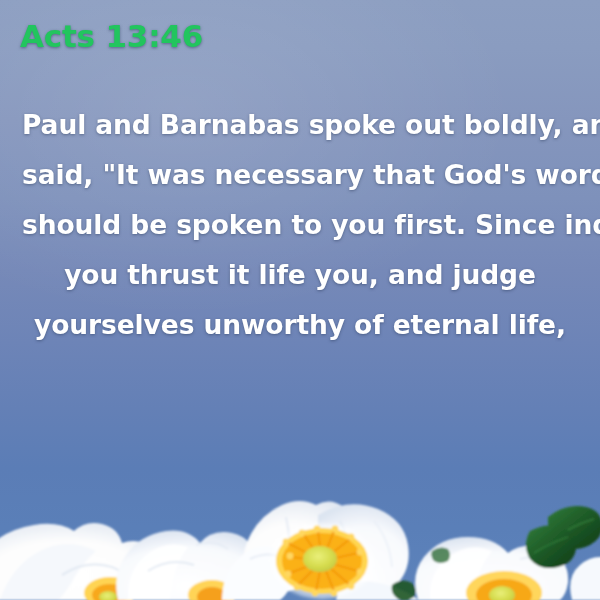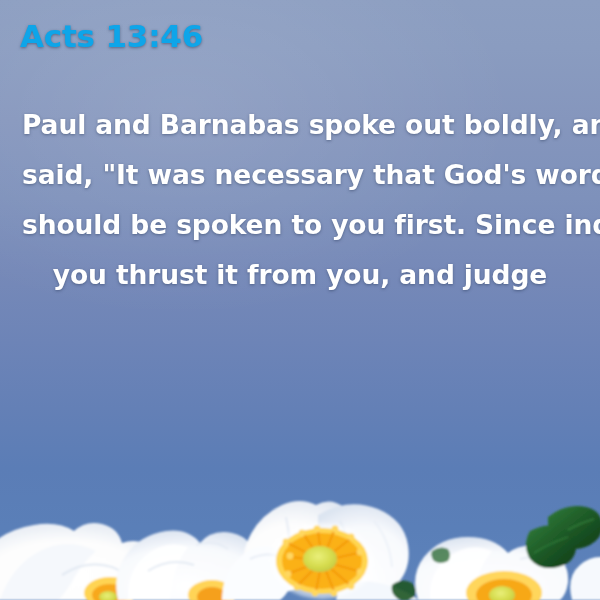--- a/index.html
+++ b/index.html
@@ -39,21 +39,21 @@
         rgba(255,255,255,0.10) 0%, rgba(255,255,255,0) 70%);
   }
 
   
   .verse-title {
     position: absolute;
     left: 20px;
     top: 18px;
     font-size: 31px;
     font-weight: bold;
-    color: #0ea5e9;
+    color: #22c55e;
     letter-spacing: -0.2px;
     text-shadow: 0 1px 3px rgba(40,55,85,0.55);
     white-space: nowrap;
   }
   .verse-body {
     position: absolute;
     left: 0;
     right: 0;
     top: 100px;
     text-align: center;
@@ -87,21 +87,22 @@
 
   <div class="sky"></div>
   <div class="sky-sheen"></div>
 
   <div class="verse-title">Acts 13:46</div>
 
   <div class="verse-body">
     <div class="verse-line">Paul and Barnabas spoke out boldly, and</div>
     <div class="verse-line">said, "It was necessary that God's word</div>
     <div class="verse-line">should be spoken to you first. Since indeed</div>
-    <div class="verse-line">you thrust it from you, and judge</div>
+    <div class="verse-line">you thrust it life you, and judge</div>
+    <div class="verse-line">yourselves unworthy of eternal life,</div>
   </div>
 
   <div class="flowers">
     <svg viewBox="0 0 600 175" xmlns="http://www.w3.org/2000/svg">
       <defs>
         <radialGradient id="pg" cx="45%" cy="70%" r="75%">
           <stop offset="0%" stop-color="#ffffff"></stop>
           <stop offset="62%" stop-color="#fdfdfd"></stop>
           <stop offset="100%" stop-color="#e3e9f2"></stop>
         </radialGradient>

